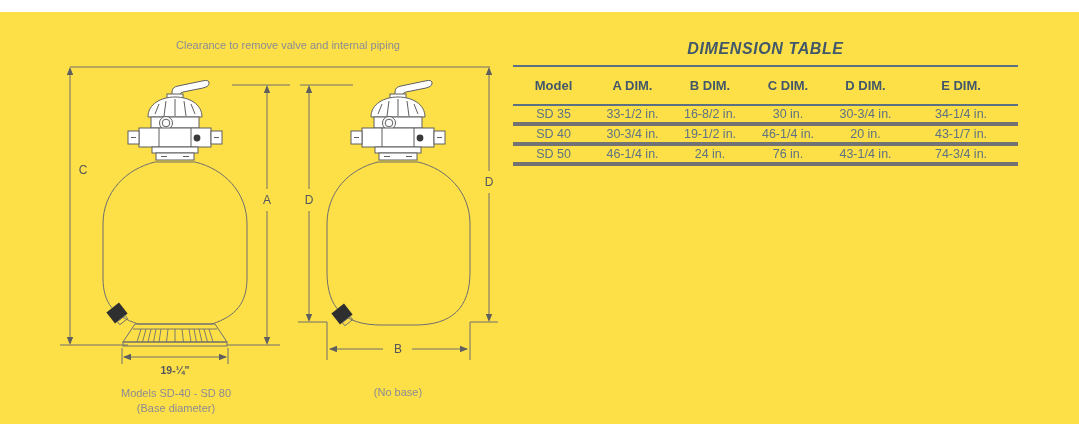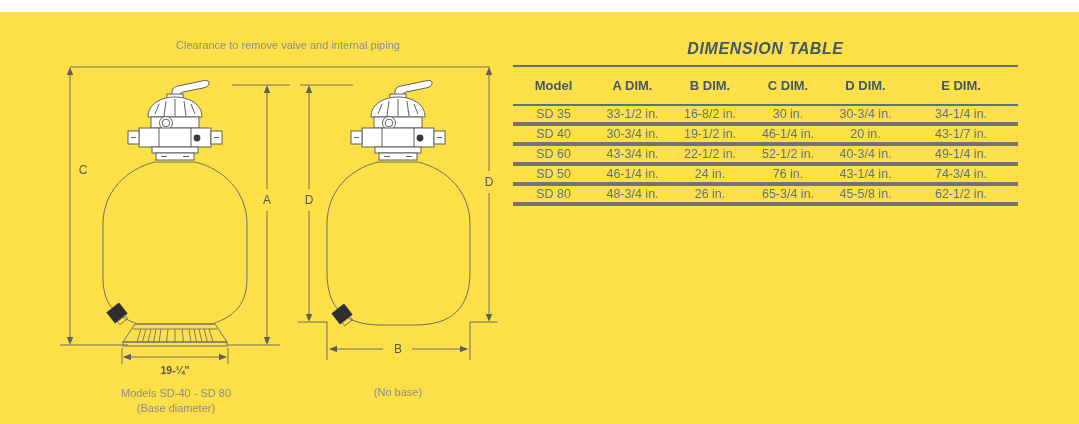--- a/index.html
+++ b/index.html
@@ -203,41 +203,25 @@
 
     <div class="dt-row dt-body">
       <div class="cell">SD 40</div>
       <div class="cell">30-3/4 in.</div>
       <div class="cell">19-1/2 in.</div>
       <div class="cell">46-1/4 in.</div>
       <div class="cell">20 in.</div>
       <div class="cell">43-1/7 in.</div>
     </div>
 
-    <div class="dt-row dt-body">
-      <div class="cell">SD 60</div>
-      <div class="cell">43-3/4 in.</div>
-      <div class="cell">22-1/2 in.</div>
-      <div class="cell">52-1/2 in.</div>
-      <div class="cell">40-3/4 in.</div>
-      <div class="cell">49-1/4 in.</div>
-    </div>
 
     <div class="dt-row dt-body">
       <div class="cell">SD 50</div>
       <div class="cell">46-1/4 in.</div>
       <div class="cell">24 in.</div>
       <div class="cell">76 in.</div>
       <div class="cell">43-1/4 in.</div>
       <div class="cell">74-3/4 in.</div>
     </div>
 
-    <div class="dt-row dt-body">
-      <div class="cell">SD 80</div>
-      <div class="cell">48-3/4 in.</div>
-      <div class="cell">26 in.</div>
-      <div class="cell">65-3/4 in.</div>
-      <div class="cell">45-5/8 in.</div>
-      <div class="cell">62-1/2 in.</div>
-    </div>
   </div>
 
 </div>
 
 </body></html>

